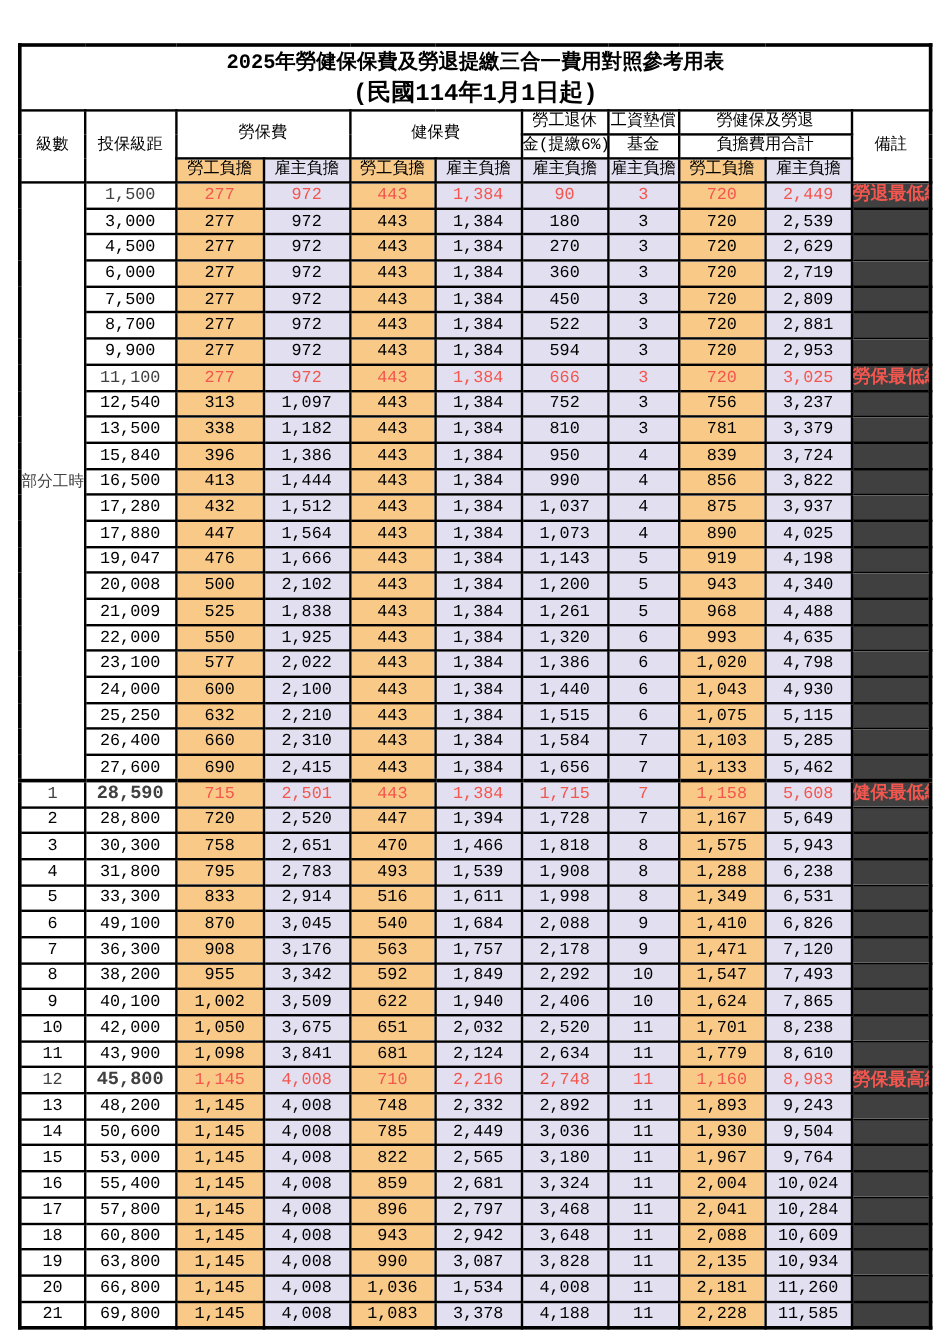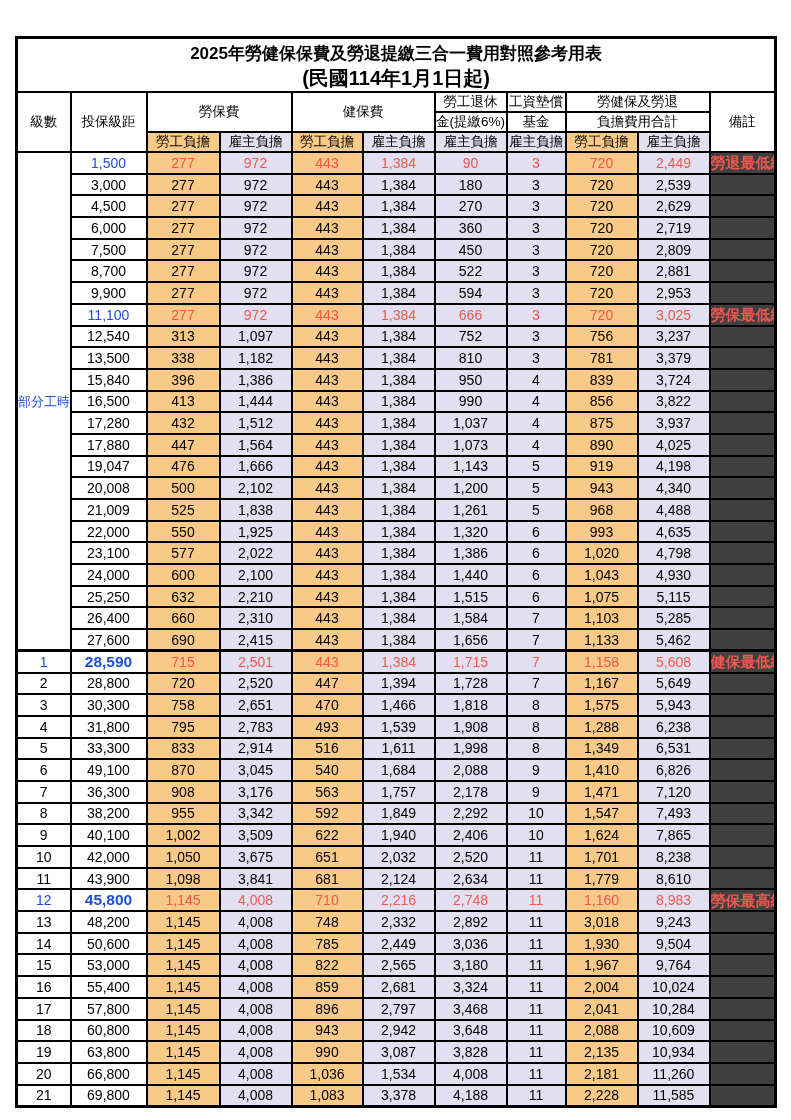--- a/index.html
+++ b/index.html
@@ -1,33 +1,33 @@
 <!DOCTYPE html>
 <html><head>
 <meta charset="utf-8">
 <style>
   html,body{margin:0;padding:0;background:#fff;width:791px;height:1120px;overflow:hidden;}
-  .page{position:relative;width:788px;height:1120px;background:#fff;font-family:Liberation Sans, sans-serif;color:#000;}
+  .page{position:relative;width:788px;height:1120px;background:#fff;font-family:Liberation Mono, monospace;color:#000;}
   table.main{position:absolute;left:15px;top:36px;width:760px;border-collapse:collapse;table-layout:fixed;border:3px solid #000;}
   th,td{border:2px solid #000;padding:0;text-align:center;vertical-align:middle;font-size:14px;font-weight:normal;white-space:nowrap;overflow:hidden;}
   tr.title-row th{height:52px;border-bottom:2px solid #000;}
   .title-line1{font-size:17px;font-weight:bold;line-height:27px;}
   .title-line2{font-size:20px;font-weight:bold;line-height:23px;}
   tr.hrow th{height:18px;font-size:13.5px;line-height:18px;}
   tbody tr{height:21.7px;}
   tbody td{font-size:14px;line-height:1;}
   .emp{background:#f8c987;}
   .er{background:#e2dff0;}
   .level-cell{background:#fff;}
   .part-time{font-size:13px;}
   .bracket{background:#fff;}
   .bold-cell{font-weight:bold;font-size:15.5px;}
   .remark-cell{font-size:15px;font-weight:bold;color:#fb3e3e;background:#404040;}
   tr.red-row td{color:#f3564e;}
-  tr.red-row td.bracket,tr.red-row td.level-cell{color:#1d4ed8;}
+  tr.red-row td.bracket,tr.red-row td.level-cell{color:#404040;}
   tr.section-top td{border-top:3px solid #000;}
 </style>
 </head>
 <body>
 
 <div class="page">
   <table class="main">
     <colgroup>
       <col style="width:54px">
         <col style="width:76px">
@@ -510,21 +510,21 @@
         </tr>
         <tr>
           <td class="level-cell">13</td>
           <td class="bracket">48,200</td>
           <td class="emp">1,145</td>
           <td class="er">4,008</td>
           <td class="emp">748</td>
           <td class="er">2,332</td>
           <td class="er">2,892</td>
           <td class="er">11</td>
-          <td class="emp">3,018</td>
+          <td class="emp">1,893</td>
           <td class="er">9,243</td>
           <td class="remark-cell"></td>
         </tr>
         <tr>
           <td class="level-cell">14</td>
           <td class="bracket">50,600</td>
           <td class="emp">1,145</td>
           <td class="er">4,008</td>
           <td class="emp">785</td>
           <td class="er">2,449</td>

